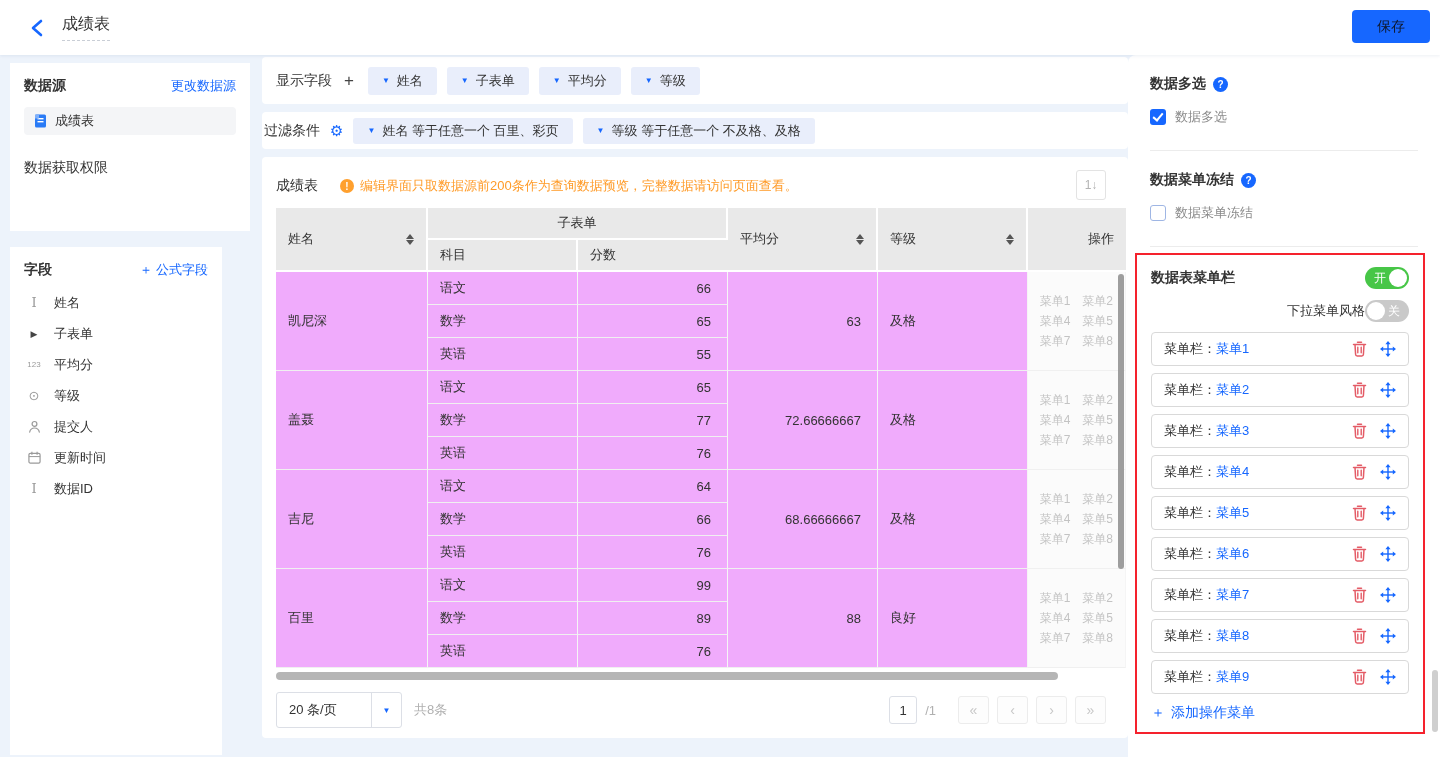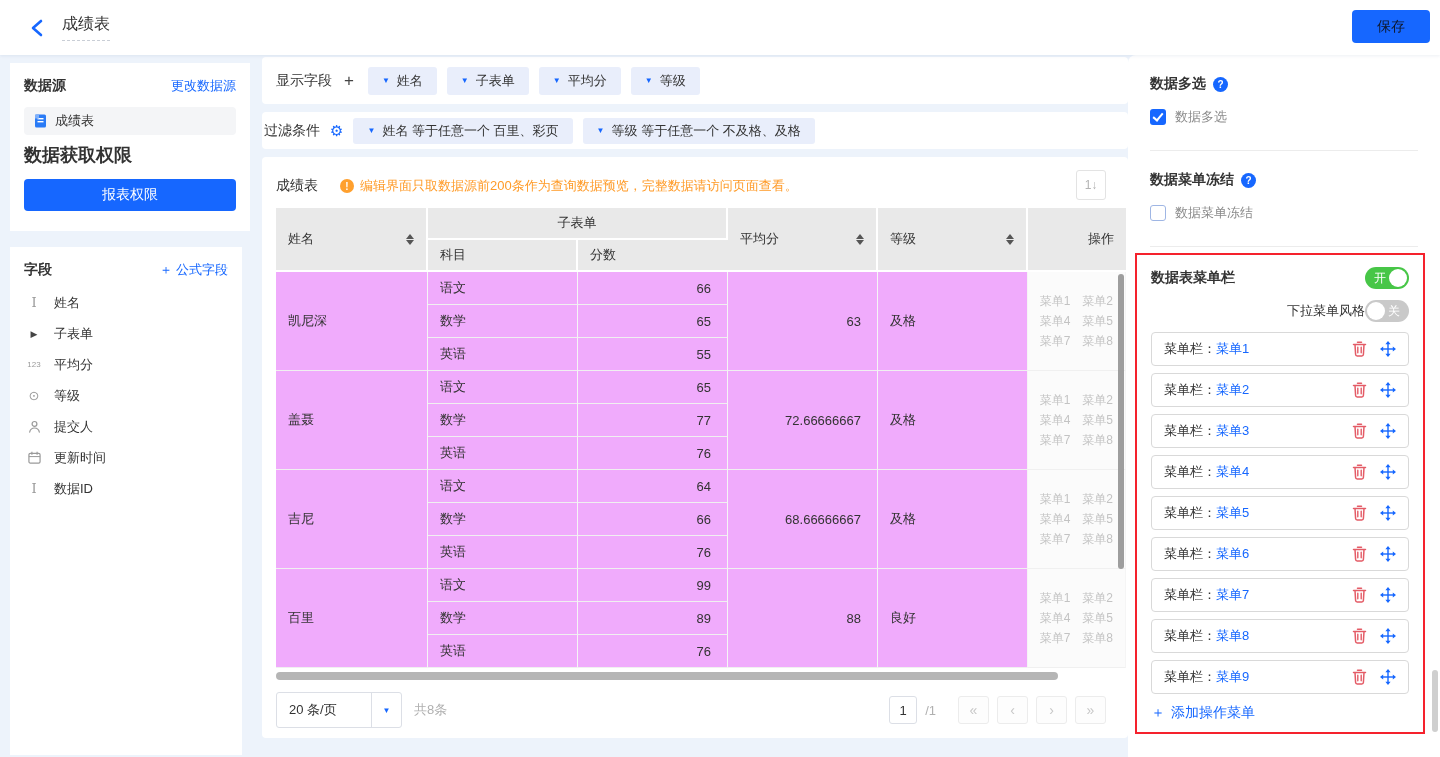--- a/index.html
+++ b/index.html
@@ -18,25 +18,25 @@
   .save-btn { position:absolute; right:10px; top:10px; width:78px; height:33px; background:#1667ff; color:#0f172a;
               border:none; border-radius:4px; font-size:14px; display:flex; align-items:center; justify-content:center; cursor:pointer;margin-left:29px; }
 
   
   .card { background:#fff; border-radius:0; }
   .left-card1 { left:10px; top:63px; width:240px; height:168px; padding:14px; }
   .panel-head { display:flex; align-items:center; justify-content:space-between; }
   .panel-title { font-size:14px; font-weight:bold; color:#333; }
   .link { color:#1667ff; font-size:13px; cursor:pointer; }
   .ds-item { margin-top:12px; height:28px; background:#f4f5f7; border-radius:4px; display:flex; align-items:center; padding:0 10px; gap:8px; }
-  .perm-title { margin-top:8px; font-size:18px; font-weight:bold; }
+  .perm-title { margin-top:24px; font-size:14px; font-weight:normal; }
   .perm-btn { margin-top:12px; width:100%; height:32px; background:#1667ff; color:#fff; border:none; border-radius:4px;
               font-size:14px; display:flex; align-items:center; justify-content:center; cursor:pointer; }
 
-  .left-card2 { left:10px; top:247px; width:232px; height:508px; padding:14px; }
+  .left-card2 { left:10px; top:247px; width:212px; height:508px; padding:14px; }
   .field-list { margin-top:8px; }
   .field-item { height:31px; display:flex; align-items:center; gap:10px; cursor:pointer; }
   .f-ico { width:20px; text-align:center; color:#9a9a9a; flex:0 0 20px; display:flex; align-items:center; justify-content:center; }
   .f-ico.serif { font-family:"DejaVu Serif","Liberation Serif",serif; font-size:13px; }
   .f-ico.num { font-size:8px; letter-spacing:0; }
   .f-ico.tri { color:#444; font-size:9px; }
   .f-ico.radio { font-size:13px; }
   .field-label { color:#333; }
 
   
@@ -148,21 +148,20 @@
   <div class="ds-item">
     <svg width="13" height="14" viewBox="0 0 13 14">
       <rect x="1" y="0.5" width="11" height="13" rx="1.5" fill="#2a7bf6"></rect>
       <rect x="3.5" y="4" width="6" height="1.4" fill="#fff"></rect>
       <rect x="3.5" y="7" width="6" height="1.4" fill="#fff"></rect>
       <rect x="1" y="0.5" width="4" height="4" fill="#7fb0fa"></rect>
     </svg>
     <span>成绩表</span>
   </div>
   <div class="perm-title">数据获取权限</div>
-  <button class="perm-btn">报表权限</button>
 </div>
 
 <div class="card left-card2 abs">
   <div class="panel-head">
     <span class="panel-title">字段</span>
     <span class="link"><span>＋ </span><span>公式字段</span></span>
   </div>
   <div class="field-list">
     <div class="field-item">
       <span class="f-ico serif">I</span>

